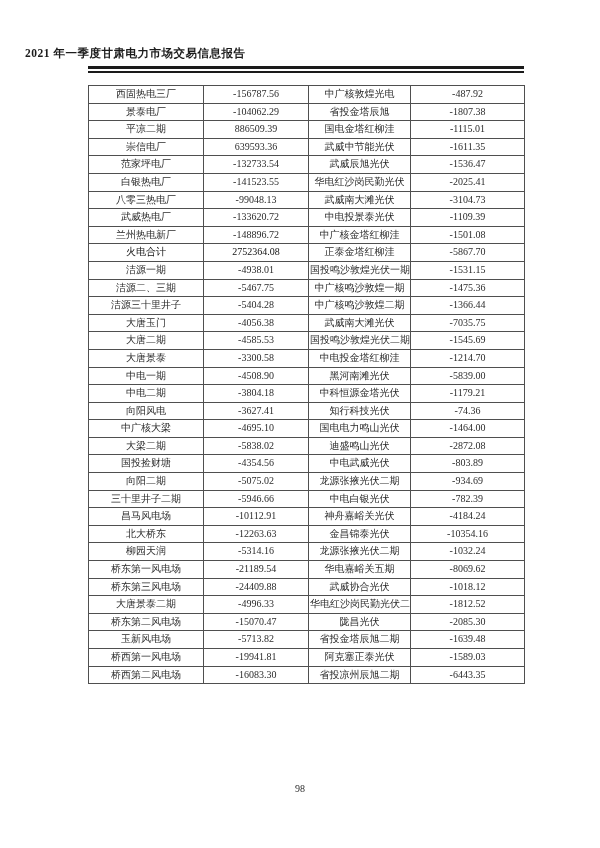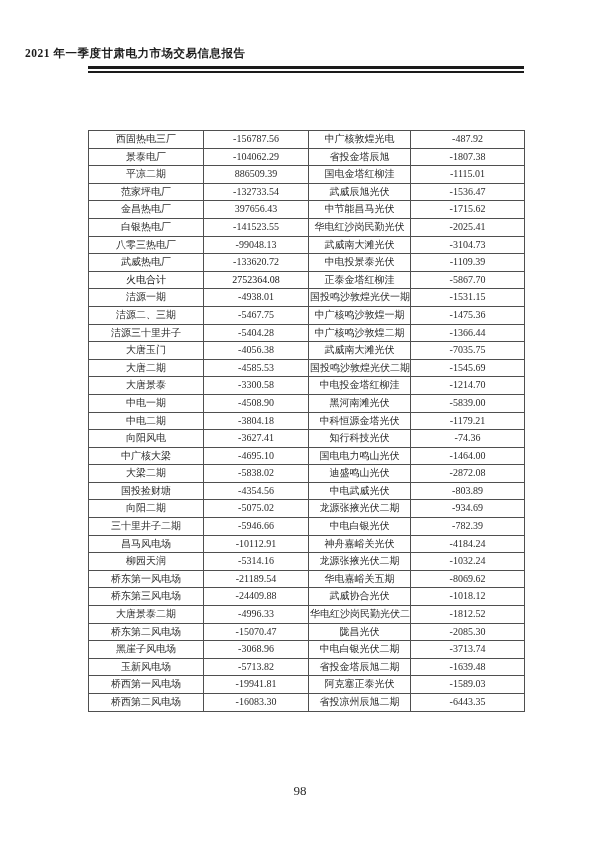--- a/index.html
+++ b/index.html
@@ -41,21 +41,20 @@
     background: #1a1a1a;
     margin-top: 2px;
   }
   table.trade-table {
     position: absolute;
     top: 85px;
     left: 88px;
     width: 436px;
     border-collapse: collapse;
     table-layout: fixed;
-    margin-top: 45px;
   }
   .trade-table col.c1 { width: 115px; }
   .trade-table col.c2 { width: 105px; }
   .trade-table col.c3 { width: 102px; }
   .trade-table col.c4 { width: 114px; }
   .trade-table td {
     border: 1px solid #4f4f4f;
     height: 16.6px;
     padding: 0 1px;
     font-size: 10px;
@@ -68,21 +67,21 @@
   .trade-table td.bold {
     font-weight: normal;
     color: #111111;
   }
   .page-number {
     position: absolute;
     top: 783px;
     left: 0;
     width: 100%;
     text-align: center;
-    font-size: 13px;
+    font-size: 10px;
     color: #2b2b2b;
   }
 </style>
 </head>
 <body>
 
 <div class="page">
 
   <div class="report-title">2021 年一季度甘肃电力市场交易信息报告</div>
 
@@ -111,50 +110,56 @@
           <td>省投金塔辰旭</td>
           <td>-1807.38</td>
         </tr>
         <tr>
           <td>平凉二期</td>
           <td>886509.39</td>
           <td>国电金塔红柳洼</td>
           <td>-1115.01</td>
         </tr>
         <tr>
+          <td>崇信电厂</td>
+          <td>639593.36</td>
+          <td>武威中节能光伏</td>
+          <td>-1611.35</td>
+        </tr>
+        <tr>
           <td>范家坪电厂</td>
           <td>-132733.54</td>
           <td>武威辰旭光伏</td>
           <td>-1536.47</td>
         </tr>
         <tr>
-          <td>金昌热电厂</td>
-          <td>397656.43</td>
-          <td>中节能昌马光伏</td>
-          <td>-1715.62</td>
-        </tr>
-        <tr>
           <td>白银热电厂</td>
           <td>-141523.55</td>
           <td>华电红沙岗民勤光伏</td>
           <td>-2025.41</td>
         </tr>
         <tr>
           <td>八零三热电厂</td>
           <td>-99048.13</td>
           <td>武威南大滩光伏</td>
           <td>-3104.73</td>
         </tr>
         <tr>
           <td>武威热电厂</td>
           <td>-133620.72</td>
           <td>中电投景泰光伏</td>
           <td>-1109.39</td>
         </tr>
         <tr>
+          <td>兰州热电新厂</td>
+          <td>-148896.72</td>
+          <td>中广核金塔红柳洼</td>
+          <td>-1501.08</td>
+        </tr>
+        <tr>
           <td class="bold">火电合计</td>
           <td class="bold">2752364.08</td>
           <td>正泰金塔红柳洼</td>
           <td>-5867.70</td>
         </tr>
         <tr>
           <td>洁源一期</td>
           <td>-4938.01</td>
           <td>国投鸣沙敦煌光伏一期</td>
           <td>-1531.15</td>
@@ -237,20 +242,26 @@
           <td>中电白银光伏</td>
           <td>-782.39</td>
         </tr>
         <tr>
           <td>昌马风电场</td>
           <td>-10112.91</td>
           <td>神舟嘉峪关光伏</td>
           <td>-4184.24</td>
         </tr>
         <tr>
+          <td>北大桥东</td>
+          <td>-12263.63</td>
+          <td>金昌锦泰光伏</td>
+          <td>-10354.16</td>
+        </tr>
+        <tr>
           <td>柳园天润</td>
           <td>-5314.16</td>
           <td>龙源张掖光伏二期</td>
           <td>-1032.24</td>
         </tr>
         <tr>
           <td>桥东第一风电场</td>
           <td>-21189.54</td>
           <td>华电嘉峪关五期</td>
           <td>-8069.62</td>
@@ -267,26 +278,20 @@
           <td>华电红沙岗民勤光伏二</td>
           <td>-1812.52</td>
         </tr>
         <tr>
           <td>桥东第二风电场</td>
           <td>-15070.47</td>
           <td>陇昌光伏</td>
           <td>-2085.30</td>
         </tr>
         <tr>
-          <td>黑崖子风电场</td>
-          <td>-3068.96</td>
-          <td>中电白银光伏二期</td>
-          <td>-3713.74</td>
-        </tr>
-        <tr>
           <td>玉新风电场</td>
           <td>-5713.82</td>
           <td>省投金塔辰旭二期</td>
           <td>-1639.48</td>
         </tr>
         <tr>
           <td>桥西第一风电场</td>
           <td>-19941.81</td>
           <td>阿克塞正泰光伏</td>
           <td>-1589.03</td>

